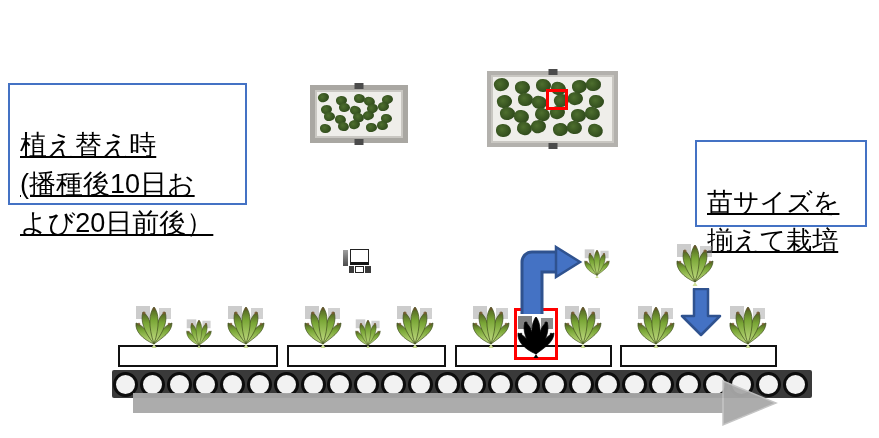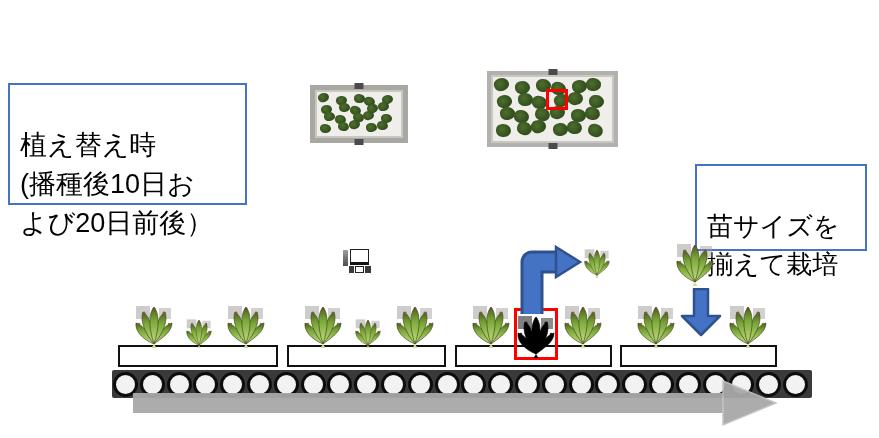--- a/index.html
+++ b/index.html
@@ -3,24 +3,24 @@
 <meta charset="utf-8">
 <style>
   html,body{margin:0;padding:0;background:#fff;}
   .stage{
     position:relative;width:879px;height:438px;background:#ffffff;overflow:hidden;
     font-family:"Liberation Sans","DejaVu Sans",sans-serif;color:#000;
   }
   
   .note-box{
     position:absolute;background:#fff;border:2px solid #4472C4;
-    box-sizing:border-box;white-space:pre-line;color:#000;
+    box-sizing:border-box;white-space:pre-line;color:#000;text-decoration:underline;
   }
   .note-left{left:8px;top:83px;width:239px;height:122px;font-size:27px;line-height:39px;padding:2px 10px;}
-  .note-right{left:695px;top:140px;width:172px;height:87px;font-size:26px;line-height:38px;padding:3px 10px;margin-top:24px;}
+  .note-right{left:695px;top:140px;width:172px;height:87px;font-size:26px;line-height:38px;padding:3px 10px;}
   
   .photo{position:absolute;box-sizing:border-box;}
   .photo-small{left:310px;top:85px;width:98px;height:58px;background:#a9a7a2;}
   .photo-large{left:487px;top:71px;width:131px;height:76px;background:#b3b1ad;}
   .photo .tray-surface{position:absolute;background:#efeeea;border:2px solid #c9c7c2;box-sizing:border-box;overflow:hidden;}
   .photo-small .tray-surface{left:5px;top:5px;right:5px;bottom:5px;}
   .photo-large .tray-surface{left:4px;top:4px;right:4px;bottom:4px;}
   .seedling-blob{position:absolute;border-radius:45% 55% 50% 48%;
     background:radial-gradient(circle at 40% 40%, #4e6f2e 0%, #35511f 60%, #2a411a 100%);}
   .photo-handle{position:absolute;width:9px;height:6px;background:#4b4b4b;left:50%;transform:translateX(-50%);}

